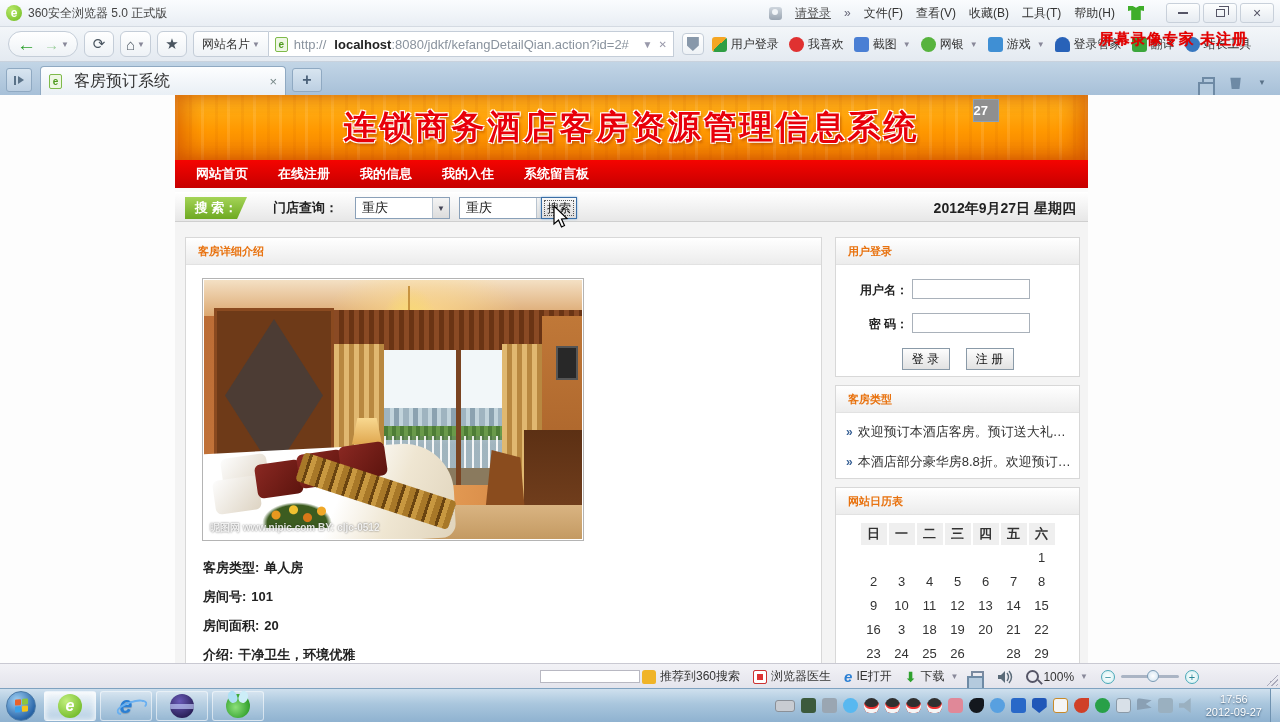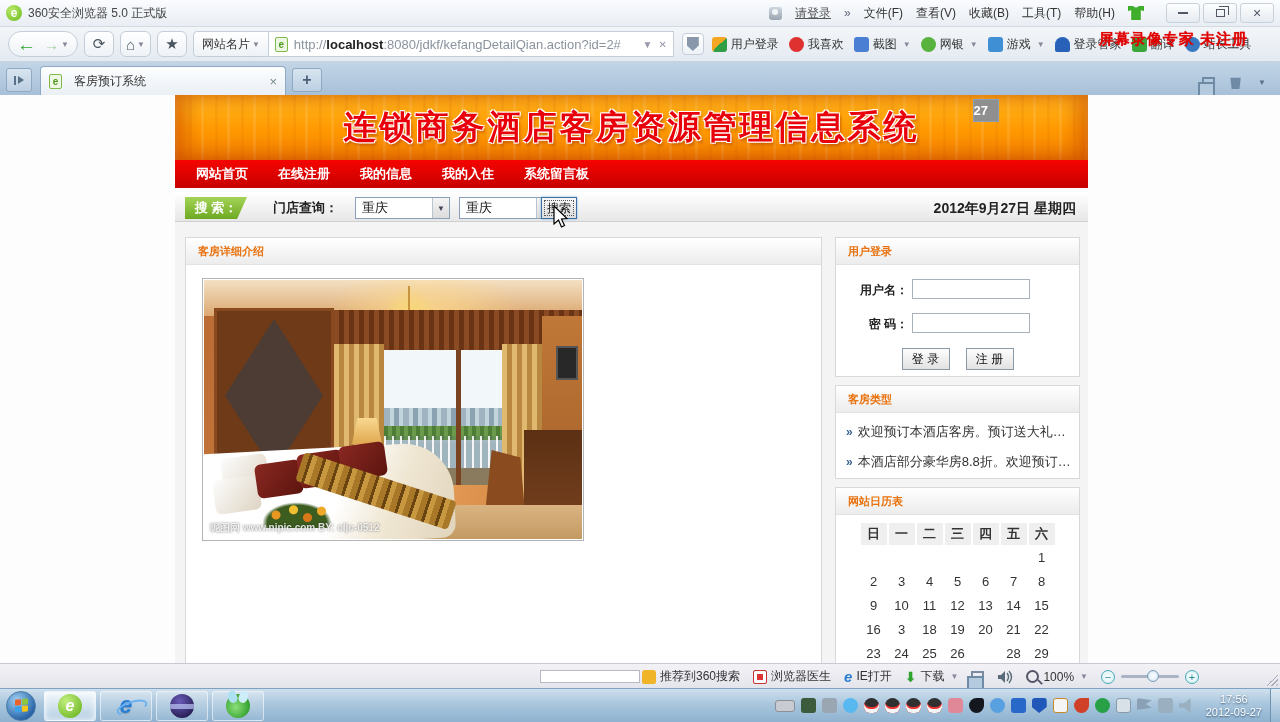--- a/index.html
+++ b/index.html
@@ -43,42 +43,42 @@
     border:1px solid #c4cdd8; border-radius:6px; height:26px; min-width:30px; padding:0 5px; margin-right:6px; cursor:pointer;
     color:#4a5560; font-size:15px; }
   .star { color:#4a5560; font-size:15px; }
   .sitecard { display:flex; align-items:center; background:linear-gradient(#fff,#eef2f6);
     border:1px solid #c4cdd8; border-radius:4px 0 0 4px; height:26px; padding:0 8px; color:#333; cursor:pointer; }
   .urlbox { display:flex; align-items:center; background:#fff; border:1px solid #c4cdd8; border-left:none;
     height:26px; width:405px; padding:0 6px; }
   .page-ico { width:13px; height:15px; background:#eef7e4; border:1px solid #7fba4a; border-radius:2px;
     color:#4e9a1e; font-size:10px; font-weight:bold; text-align:center; line-height:14px; margin-right:6px; }
   .url-text { color:#8a939e; font-size:13px; white-space:nowrap; overflow:hidden; flex:1; }
-  .url-host { color:#222; font-weight:bold; }
+  .url-host { color:#222; font-weight:bold;margin-left:8px; }
   .url-ctl { color:#99a; font-size:10px; margin-left:6px; cursor:pointer; }
   .shieldbtn { width:22px; height:22px; border-radius:4px; border:1px solid #c4cdd8;
     background:linear-gradient(#fff,#eef2f6); display:flex; align-items:center; justify-content:center;
     margin:0 8px; color:#55償; }
   .shield-glyph { width:12px; height:14px; background:#8898aa; clip-path:polygon(0 0,100% 0,100% 60%,50% 100%,0 60%); position:relative; }
   .ext { display:flex; align-items:center; gap:4px; margin-right:10px; cursor:pointer; color:#333; white-space:nowrap; }
   .xi { width:15px; height:15px; border-radius:3px; display:inline-block; }
   .watermark { position:absolute; right:32px; top:3px; color:#e30000; font-weight:bold; font-size:15px;
     letter-spacing:1px; z-index:20; text-shadow:0 0 1px rgba(200,0,0,.5); }
 
   
   .tabbar { position:absolute; left:0; top:62px; width:1280px; height:33px;
     background:linear-gradient(#c2d5e6,#a7c0d8); display:flex; align-items:flex-end; padding:0 6px; }
   .detach { width:26px; height:24px; margin-bottom:3px; border:1px solid #8fa9c2; border-radius:3px;
     background:linear-gradient(#d8e5f0,#bccfe2); display:flex; align-items:center; justify-content:center; cursor:pointer; }
   .detach-glyph { width:0; height:0; border-left:6px solid #5a7288; border-top:4px solid transparent; border-bottom:4px solid transparent; margin-left:2px; }
   .detach-bar { width:2px; height:9px; background:#5a7288; }
   .tab { display:flex; align-items:center; width:246px; height:29px; margin-left:8px;
     background:linear-gradient(#fdfeff,#e9eff5); border:1px solid #8fa9c2; border-bottom:none;
     border-radius:4px 4px 0 0; padding:0 8px; cursor:pointer; }
-  .tab-title { font-size:12px; color:#333; flex:1; margin-left:6px; }
+  .tab-title { font-size:16px; color:#333; flex:1; margin-left:6px; }
   .tab-close { color:#788; font-size:13px; cursor:pointer; }
   .newtab { width:30px; height:24px; margin:0 0 3px 6px; border:1px solid #8fa9c2; border-radius:3px;
     background:linear-gradient(#d8e5f0,#bccfe2); color:#4a6078; font-size:16px; font-weight:bold;
     display:flex; align-items:center; justify-content:center; cursor:pointer; }
   .tabbar-right { margin-left:auto; display:flex; align-items:center; gap:14px; margin-bottom:6px; padding-right:8px; }
   .ic-layers { width:13px; height:11px; border:2px solid #6e8aa5; position:relative; background:transparent; }
   .ic-layers:before { content:""; position:absolute; left:-6px; top:3px; width:13px; height:11px; border:2px solid #6e8aa5; background:#b4cade; }
   .ic-trash { width:13px; height:14px; position:relative; background:#6e8aa5;
     clip-path:polygon(10% 20%,90% 20%,80% 100%,20% 100%); }
   .ic-trash:before { content:""; position:absolute; left:1px; top:-3px; width:11px; height:2px; background:#6e8aa5; }
@@ -419,20 +419,26 @@
               <div class="bed"></div>
               <div class="pillow w" style="left:18px;top:176px"></div>
               <div class="pillow w" style="left:10px;top:198px"></div>
               <div class="pillow" style="left:52px;top:182px"></div>
               <div class="pillow" style="left:94px;top:172px"></div>
               <div class="pillow" style="left:136px;top:164px"></div>
               <div class="runner"></div>
               <div class="flowers"></div>
               <div class="photo-wm">昵图网 www.nipic.com   BY: cljc-0512</div>
             </div>
+          </div>
+          <div class="fields">
+            <div class="fieldline"><span>客房类型:</span><span class="fval">单人房</span></div>
+            <div class="fieldline"><span>房间号:</span><span class="fval">101</span></div>
+            <div class="fieldline"><span>房间面积:</span><span class="fval">20</span></div>
+            <div class="fieldline"><span>介绍:</span><span class="fval">干净卫生，环境优雅</span></div>
           </div>
         </div>
 
         <div class="right-col">
           <div class="panel login-panel">
             <div class="panel-hd">用户登录</div>
             <div class="frm-row">
               <label>用户名：</label>
               <input type="text" style="">
             </div>

